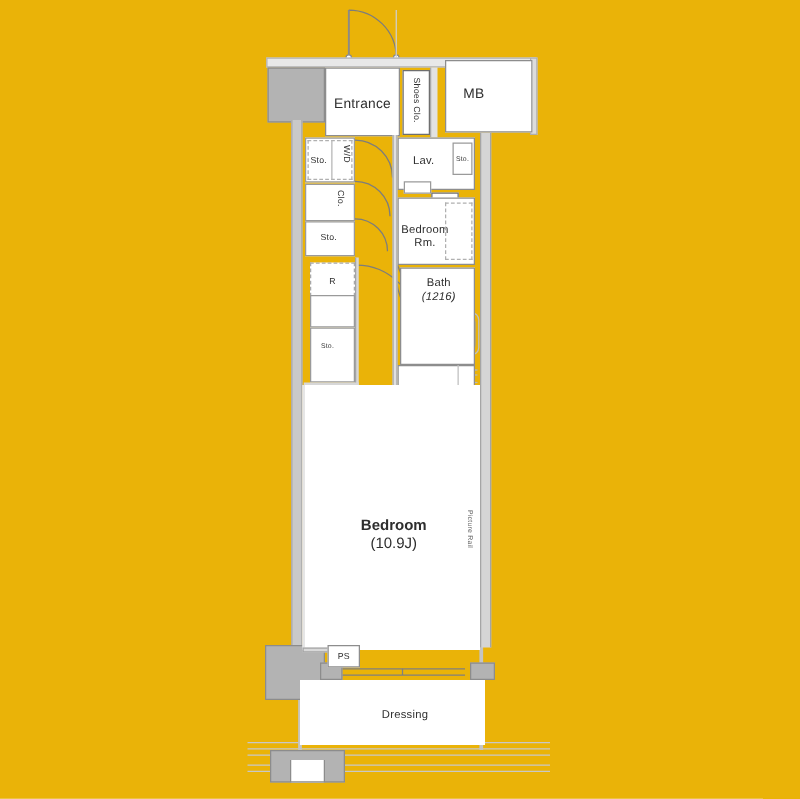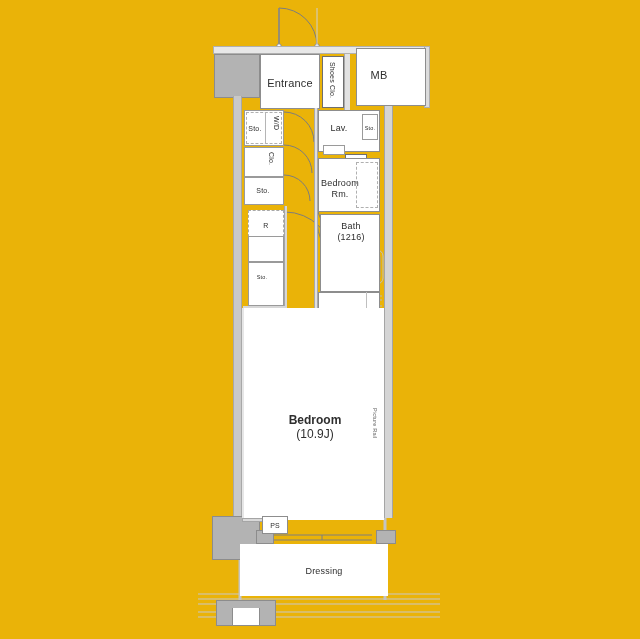--- a/index.html
+++ b/index.html
@@ -201,21 +201,21 @@
   <div class="abs" style="left:345px;top:154px;width:22px;height:13px;border:1px solid #6f6f6f;background:#fff;"></div>
   <div class="lbl xs" style="left:345px;top:157px;width:22px;">Lin.</div>
 
   <div class="abs room" style="left:318px;top:158px;width:62px;height:54px;"></div>
   <div class="lbl" style="left:318px;top:178px;width:44px;">Bedroom</div>
   <div class="lbl" style="left:318px;top:189px;width:44px;text-align:center;">Rm.</div>
   <div class="abs dash" style="left:356px;top:162px;width:22px;height:46px;"></div>
 
   <div class="abs room" style="left:320px;top:214px;width:60px;height:78px;"></div>
   <div class="lbl" style="left:332px;top:221px;width:38px;">Bath</div>
-  <div class="lbl" style="left:330px;top:232px;width:42px;">(1216)</div>
+  <div class="lbl" style="left:330px;top:232px;width:42px;font-style:italic;">(1216)</div>
 
   <div class="abs room" style="left:318px;top:292px;width:62px;height:52px;"></div>
   <div class="lbl sm" style="left:320px;top:313px;width:42px;">Walk-in</div>
   <div class="lbl sm" style="left:320px;top:324px;width:42px;">Clo.</div>
   <div class="abs" style="left:366px;top:292px;width:1px;height:52px;background:#bfbfbf;"></div>
 
   <div class="abs" style="left:318px;top:344px;width:66px;height:3px;background:#d9d9d9;border-top:1px solid #a5a5a5;"></div>
 
   <div class="abs" style="left:242px;top:308px;width:142px;height:212px;background:#fff;"></div>
   <div class="abs" style="left:242px;top:308px;width:2px;height:212px;background:#e6e6e6;"></div>

